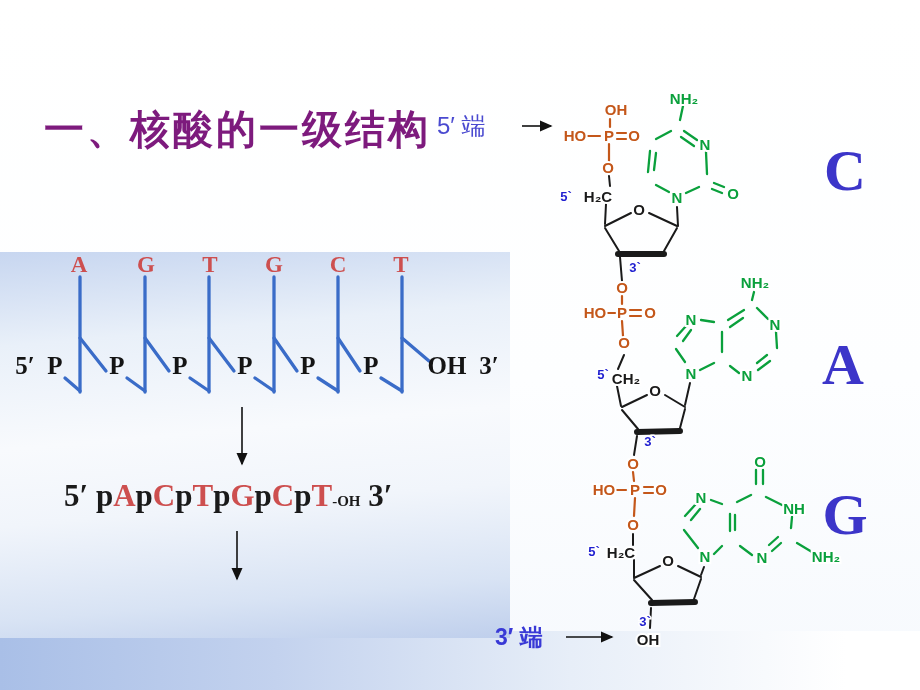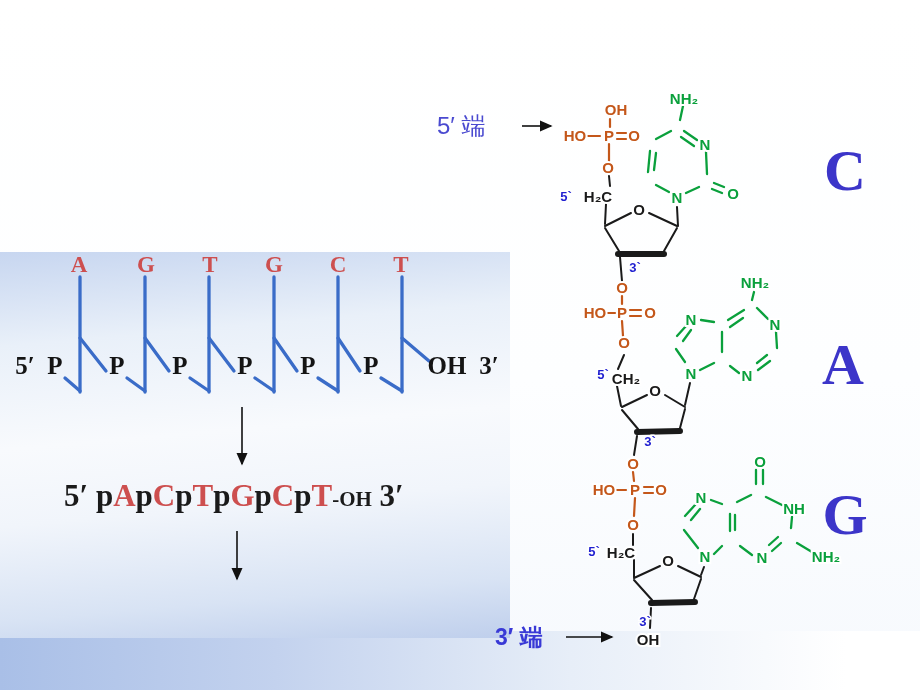--- a/index.html
+++ b/index.html
@@ -24,21 +24,21 @@
   }
   .seqline{
     position:absolute;white-space:nowrap;
     font-family:"Liberation Serif","DejaVu Serif",serif;font-weight:bold;
   }
   #seq-condensed{left:64px;top:478px;font-size:31px;}
   #seq-final{left:104px;top:595px;font-size:31px;}
   .tk-k{color:#1a1a1a;}
   .tk-r{color:#cd4f4f;}
   .tk-r2{color:#cd4f4f;letter-spacing:6px;}
-  .tk-s{color:#1a1a1a;font-size:21px;}
+  .tk-s{color:#1a1a1a;font-size:15px;}
   svg{position:absolute;left:0;top:0;}
   svg text{font-family:"Liberation Sans","DejaVu Sans",sans-serif;}
   .atom{font-size:15px;font-weight:bold;fill:#1a1a1a;text-anchor:middle;
         paint-order:stroke fill;stroke:#ffffff;stroke-width:4px;}
   .atom-o{fill:#c4571a;}
   .atom-g{fill:#0aa03c;}
   .prime{font-size:13px;font-weight:bold;fill:#1f1fd0;text-anchor:middle;
          paint-order:stroke fill;stroke:#ffffff;stroke-width:3px;}
   .bond-k{stroke:#1a1a1a;stroke-width:2;stroke-linecap:round;}
   .bond-o{stroke:#c4571a;stroke-width:2.2;stroke-linecap:round;}
@@ -56,20 +56,21 @@
   .endlabel3{font-size:23px;font-weight:bold;fill:#3939d6;}
 </style>
 </head>
 <body>
 
 <div class="slide">
 
   <div class="bottom-band"></div>
   <div class="panel"></div>
 
+  <div class="title">一、核酸的一级结构</div>
 
   <div class="seqline" id="seq-condensed"><span class="tk-k">5′  </span><span class="tk-k">p</span><span class="tk-r">A</span><span class="tk-k">p</span><span class="tk-r">C</span><span class="tk-k">p</span><span class="tk-r">T</span><span class="tk-k">p</span><span class="tk-r">G</span><span class="tk-k">p</span><span class="tk-r">C</span><span class="tk-k">p</span><span class="tk-r">T</span><span class="tk-s">-OH</span><span class="tk-k"> 3′</span></div>
 
   <svg width="920" height="690" viewBox="0 0 920 690">
     <defs>
       <marker id="ah" markerWidth="9" markerHeight="8" refX="7" refY="3.5" orient="auto">
         <path d="M0,0 L8,3.5 L0,7 z" fill="#111111"></path>
       </marker>
     </defs>
 

